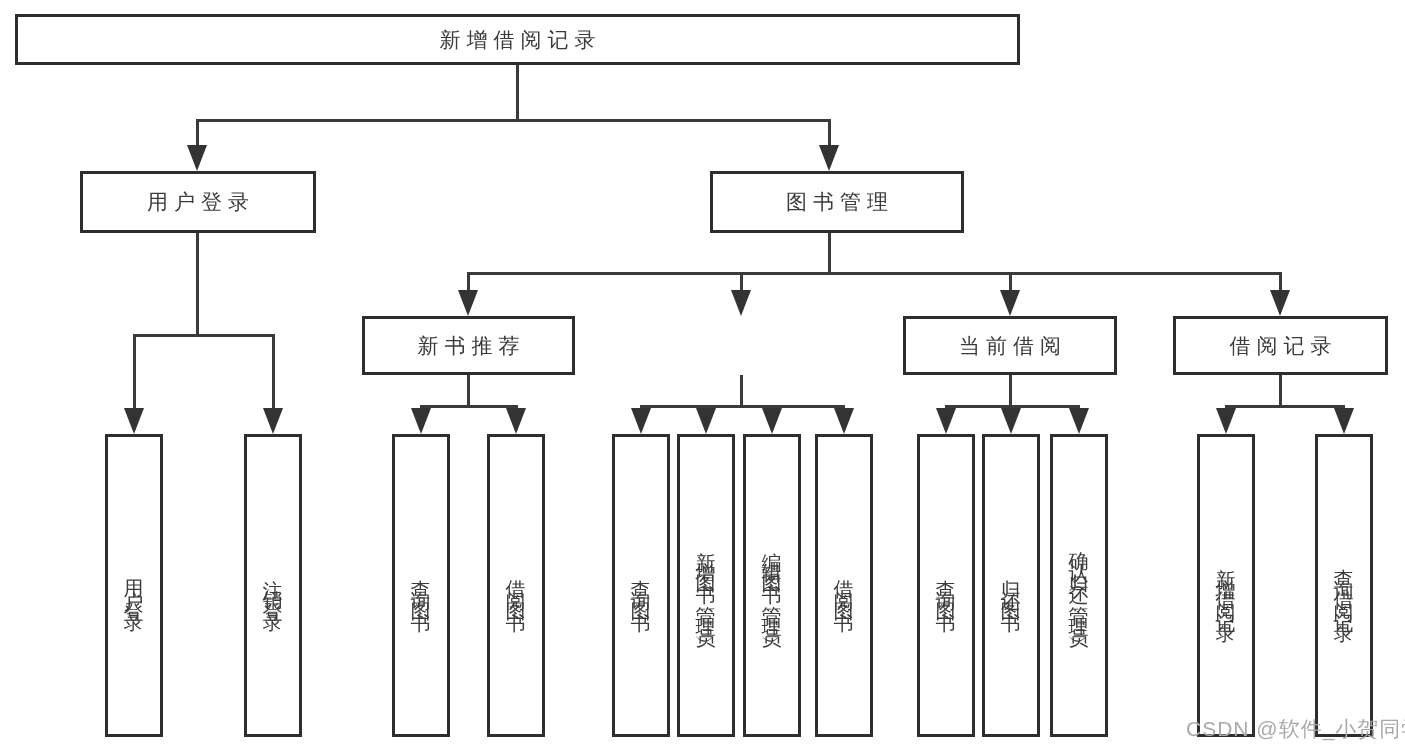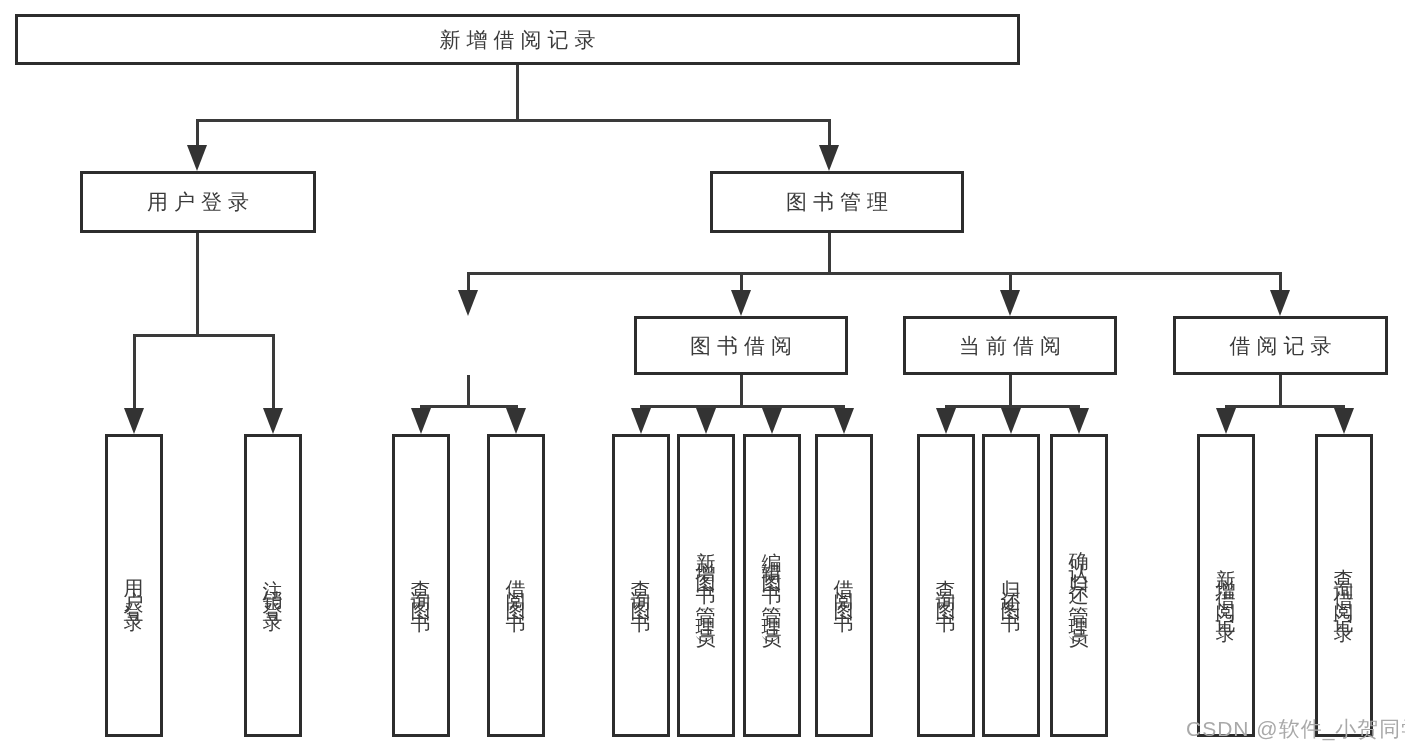--- a/index.html
+++ b/index.html
@@ -80,22 +80,22 @@
   <div class="hline" style="left:1225px;top:405px;width:120px;"></div>
   <div class="arrow" style="left:1216px;top:408px;"></div>
   <div class="arrow" style="left:1334px;top:408px;"></div>
 
   <div class="node hnode" style="left:15px;top:14px;width:1005px;height:51px;">新增借阅记录</div>
 
   <div class="node hnode" style="left:80px;top:171px;width:236px;height:62px;">用户登录</div>
 
   <div class="node hnode" style="left:710px;top:171px;width:254px;height:62px;">图书管理</div>
 
+  <div class="node hnode" style="left:362px;top:316px;width:213px;height:59px;">新书推荐</div>
 
-  <div class="node hnode" style="left:634px;top:316px;width:214px;height:59px;">图书借阅</div>
 
   <div class="node hnode" style="left:1173px;top:316px;width:215px;height:59px;">借阅记录</div>
 
   <div class="node hnode" style="left:903px;top:316px;width:214px;height:59px;">当前借阅</div>
 
   <div class="node leaf" style="left:105px;top:434px;width:58px;height:303px;">
     <span class="vtext">用户登录</span>
   </div>
   <div class="node leaf" style="left:244px;top:434px;width:58px;height:303px;">
     <span class="vtext">注销登录</span>

